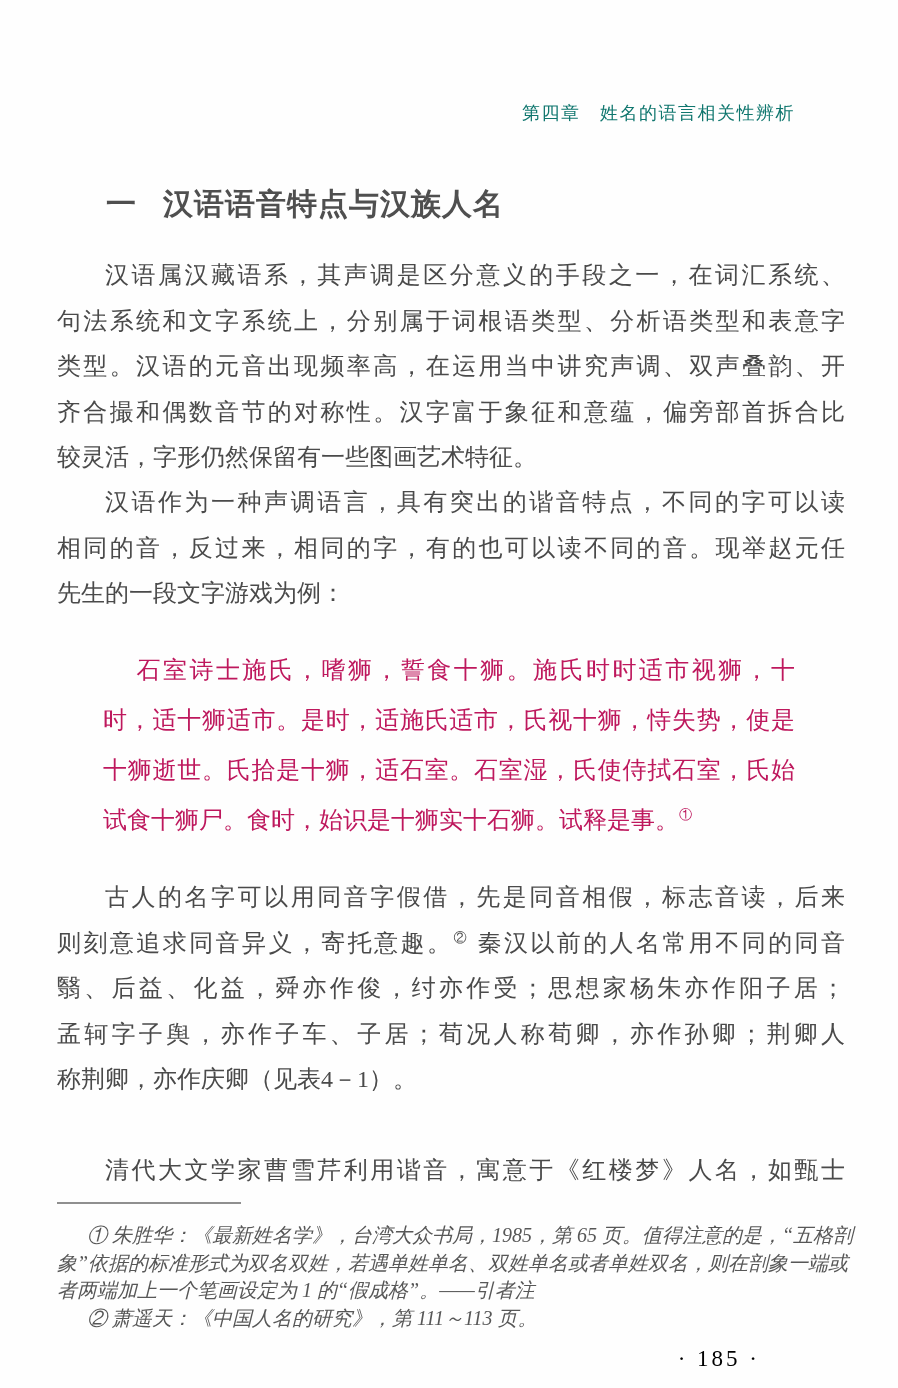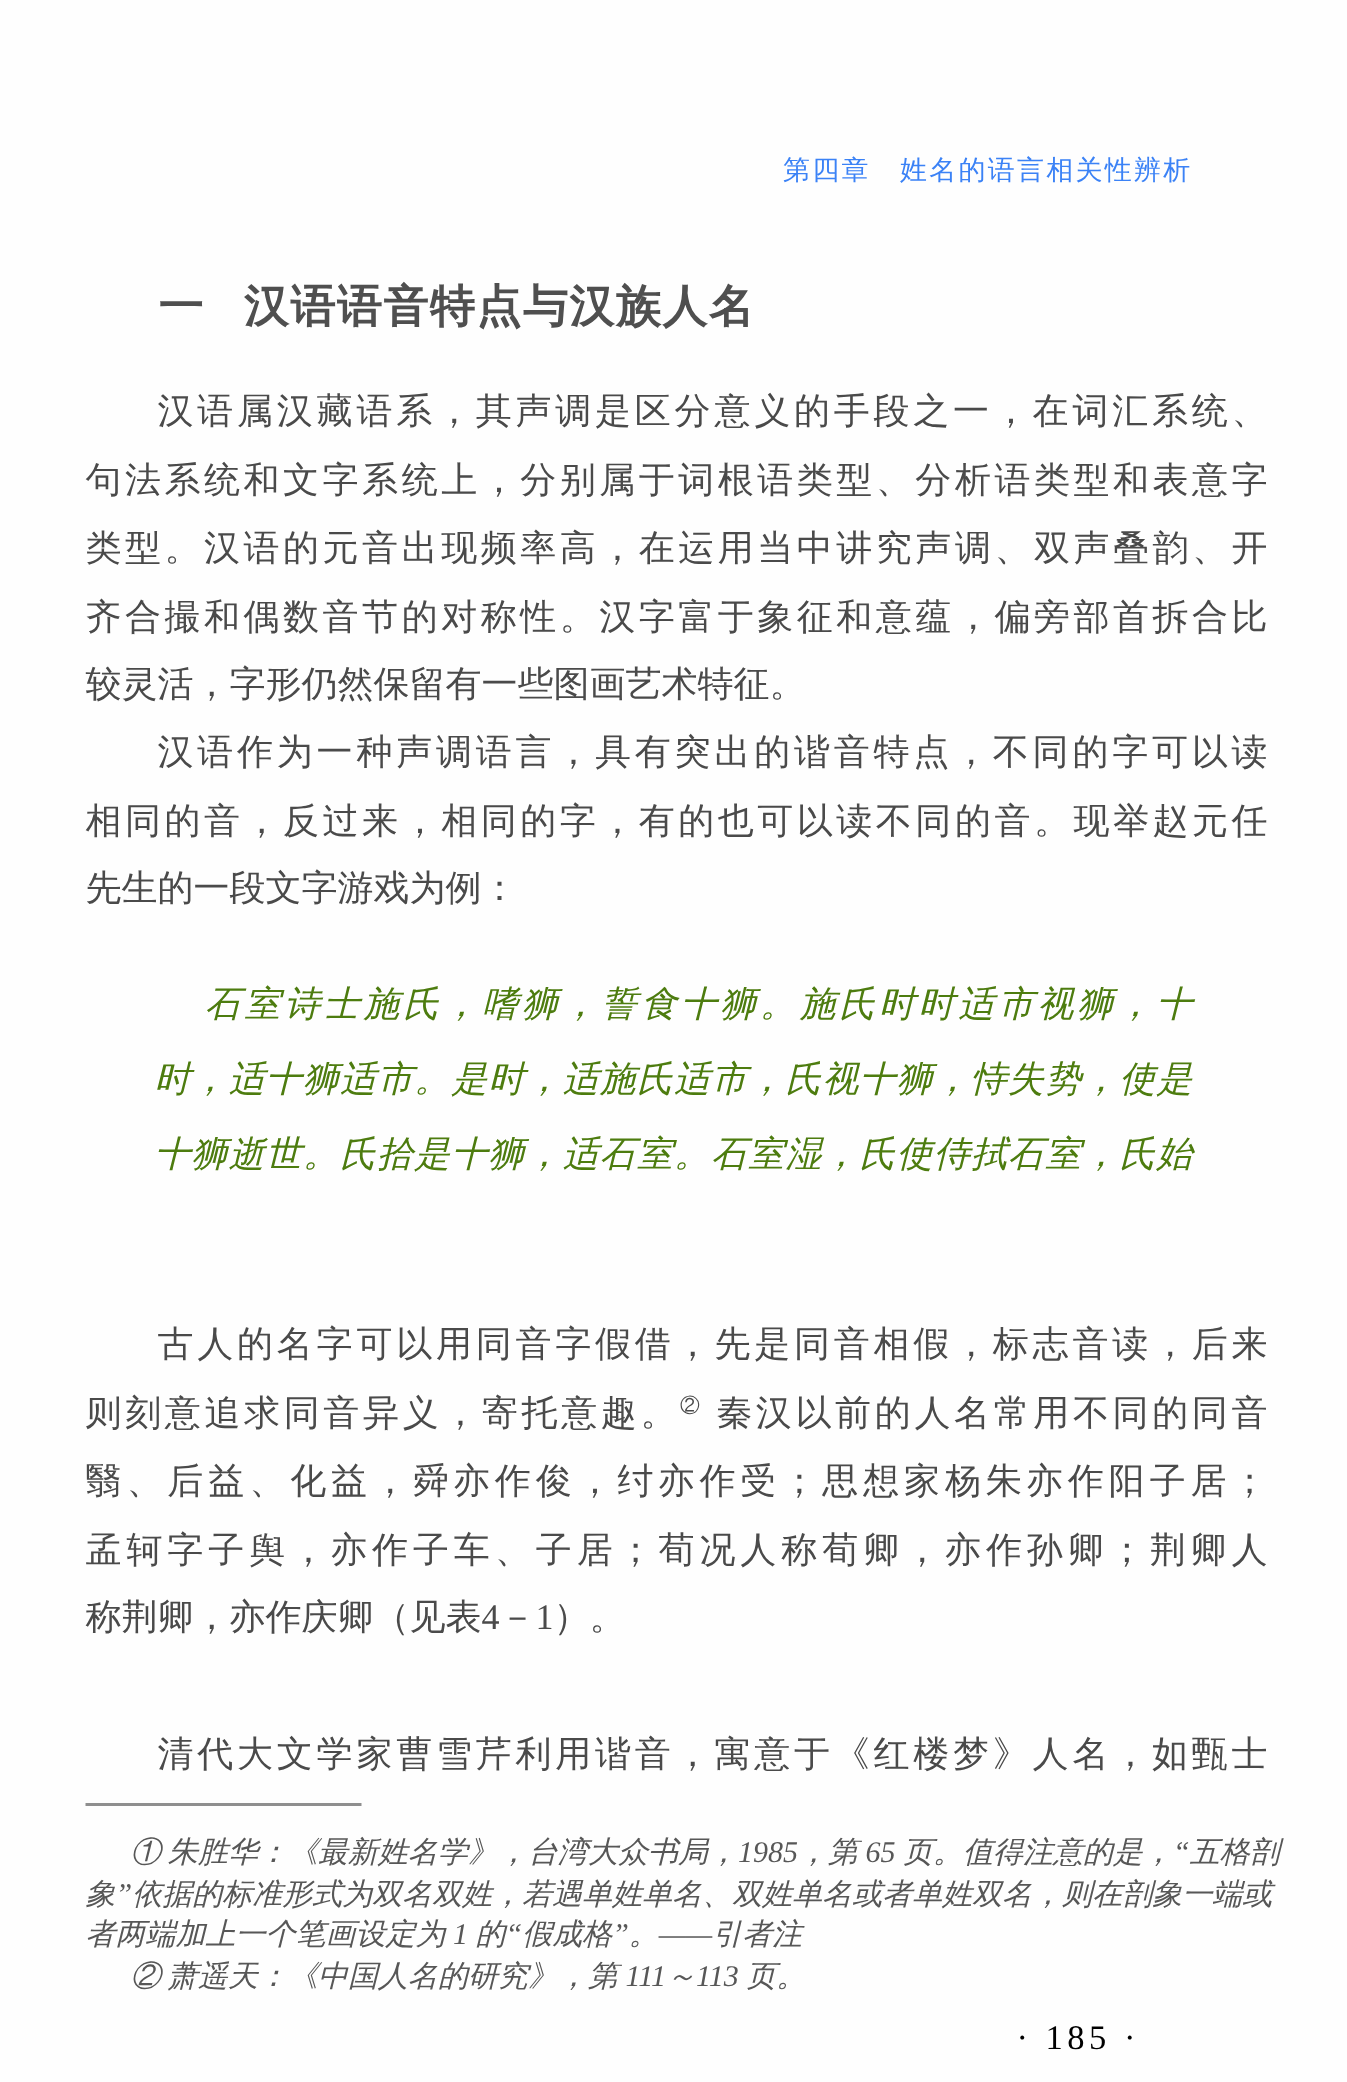--- a/index.html
+++ b/index.html
@@ -6,21 +6,21 @@
   .page{
     position:relative;
     width:898px;height:1388px;
     background:#fefefe;
     overflow:hidden;
     font-family:"Liberation Serif","DejaVu Serif",serif;
     color:#4a4a4a;
   }
   .running-header{
     position:absolute;top:101px;right:103px;
-    font-size:18px;color:#3b82f6;letter-spacing:1.5px;white-space:nowrap;
+    font-size:18px;color:#0f766e;letter-spacing:1.5px;white-space:nowrap;
   }
   .section-title{
     position:absolute;top:184px;left:106px;
     font-size:30px;font-weight:700;color:#4f4f4f;letter-spacing:1px;
     white-space:nowrap;
   }
   .section-title .num{margin-right:26px;}
   .body-block{
     position:absolute;left:57px;width:788px;
     font-size:24px;color:#4a4a4a;
@@ -30,21 +30,21 @@
     text-align:justify;
     text-align-last:justify;
     white-space:nowrap;
   }
   .body-block .line.last{
     text-align-last:left;text-align:left;
   }
   .para .line:first-child{text-indent:2em;}
   .quote{
     left:103px;width:692px;
-    font-size:24px;font-style:italic;color:#4d7c0f;
+    font-size:24px;color:#be185d;
   }
   .quote .line{line-height:50px;}
   .quote .line:first-child{text-indent:1.4em;}
   sup{font-size:0.55em;vertical-align:super;line-height:0;}
   .footnote-separator{
     position:absolute;left:57px;top:1202px;width:184px;height:2px;
     background:#8f8f8f;
   }
   .footnote{
     font-size:20px;color:#575757;font-style:italic;
@@ -78,20 +78,21 @@
   <div class="body-block para" style="top:480px">
       <div class="line">汉语作为一种声调语言，具有突出的谐音特点，不同的字可以读</div>
       <div class="line">相同的音，反过来，相同的字，有的也可以读不同的音。现举赵元任</div>
       <div class="line last">先生的一段文字游戏为例：</div>
     </div>
 
   <div class="body-block quote" style="top:645px">
       <div class="line">石室诗士施氏，嗜狮，誓食十狮。施氏时时适市视狮，十</div>
       <div class="line">时，适十狮适市。是时，适施氏适市，氏视十狮，恃失势，使是</div>
       <div class="line">十狮逝世。氏拾是十狮，适石室。石室湿，氏使侍拭石室，氏始</div>
+      <div class="line last">试食十狮尸。食时，始识是十狮实十石狮。试释是事。<sup>①</sup></div>
     </div>
 
   <div class="body-block para" style="top:875px">
       <div class="line">古人的名字可以用同音字假借，先是同音相假，标志音读，后来</div>
       <div class="line">则刻意追求同音异义，寄托意趣。<sup>②</sup> 秦汉以前的人名常用不同的同音</div>
       <div class="line">翳、后益、化益，舜亦作俊，纣亦作受；思想家杨朱亦作阳子居；</div>
       <div class="line">孟轲字子舆，亦作子车、子居；荀况人称荀卿，亦作孙卿；荆卿人</div>
       <div class="line last">称荆卿，亦作庆卿（见表4－1）。</div>
     </div>
 

